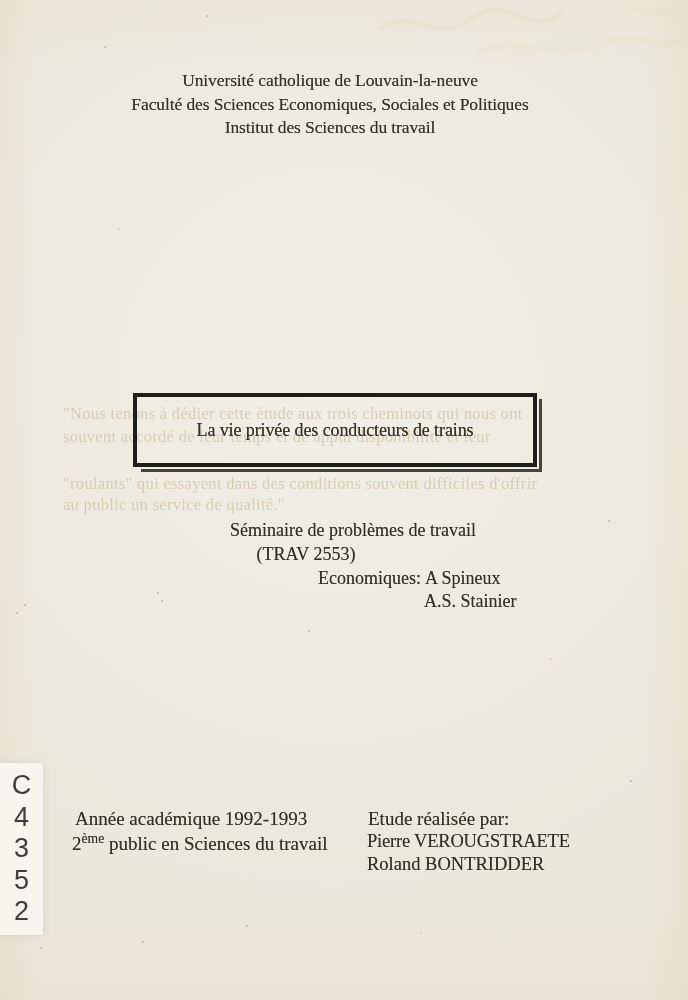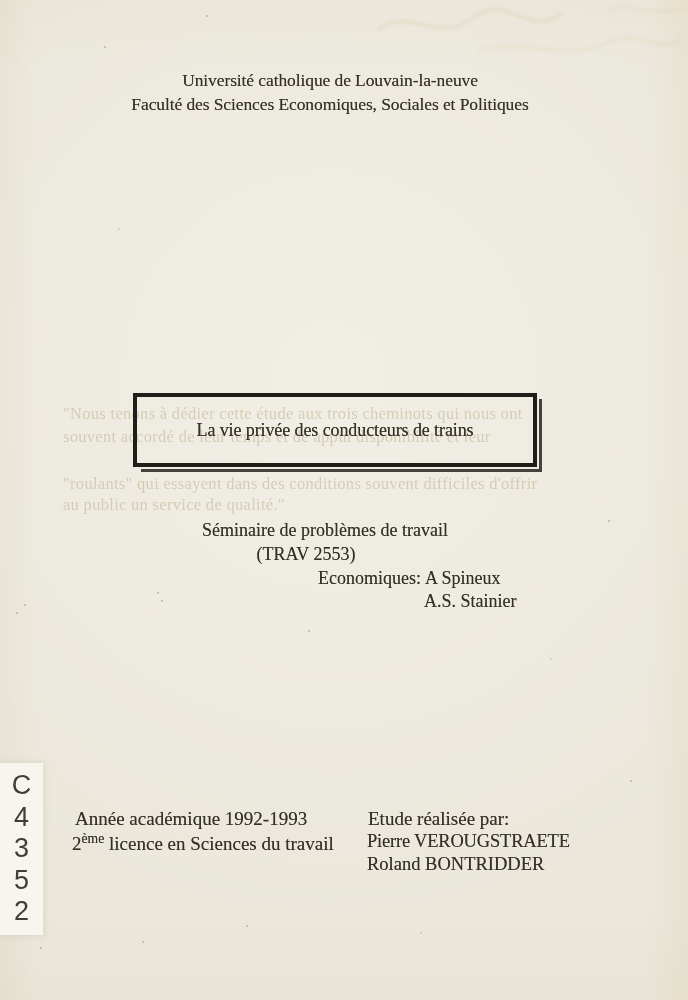--- a/index.html
+++ b/index.html
@@ -56,21 +56,21 @@
     z-index:2;background:transparent;
   }
   .title-box::after{ 
     content:"";position:absolute;top:2px;left:4px;right:-9px;bottom:-9px;
     border-right:3px solid #45423c;border-bottom:3px solid #45423c;
     pointer-events:none;
   }
   .title-text{font-size:18px;letter-spacing:-0.1px;text-shadow:0 0 .5px rgba(32,30,27,.6);}
 
   
-  .sem-title{top:520px;left:0;width:650px;text-align:center;font-size:18px;z-index:2;}
+  .sem-title{top:520px;left:0;width:650px;text-align:center;font-size:18px;z-index:2;padding-left:28px;}
   .sem-code{top:544px;left:0;width:612px;text-align:center;font-size:18px;z-index:2;}
   .prof-label{top:568px;left:318px;font-size:18px;z-index:2;}
   .prof-1{top:568px;left:425px;font-size:18px;z-index:2;}
   .prof-2{top:591px;left:424px;font-size:18px;z-index:2;}
 
   
   .ac-year{top:808px;left:75px;font-size:19px;z-index:2;}
   .ac-degree{top:831px;left:72px;font-size:19px;z-index:2;}
   .ac-degree sup{font-size:.72em;vertical-align:super;letter-spacing:0;}
   .credits-heading{top:808px;left:368px;font-size:19px;z-index:2;}
@@ -103,39 +103,40 @@
 
   <svg class="scribble" viewBox="0 0 330 70" aria-hidden="true">
     <path d="M20 30 C 50 5, 80 45, 115 18 S 170 40, 205 12" fill="none" stroke="#d6c9a4" stroke-width="4" opacity="0.55"></path>
     <path d="M120 52 C 160 35, 200 62, 245 44 S 300 58, 325 38" fill="none" stroke="#dccfa9" stroke-width="4" opacity="0.45"></path>
     <path d="M250 10 C 275 2, 300 18, 326 8" fill="none" stroke="#d6c9a4" stroke-width="3" opacity="0.4"></path>
   </svg>
 
   <header class="uni-header">
     <div>Université catholique de Louvain-la-neuve</div>
     <div>Faculté des Sciences Economiques, Sociales et Politiques</div>
+    <div>Institut des Sciences du travail</div>
   </header>
 
   <div class="ghost-line" style="top:404px">"Nous tenons à dédier cette étude aux trois cheminots qui nous ont</div>
   <div class="ghost-line" style="top:427px">souvent accordé de leur temps et de appui disponibilité et leur</div>
   <div class="ghost-line" style="top:474px">"roulants" qui essayent dans des conditions souvent difficiles d'offrir</div>
   <div class="ghost-line" style="top:495px">au public un service de qualité."</div>
 
   <div class="title-box">
     <span class="title-text">La vie privée des conducteurs de trains</span>
   </div>
 
   <div class="txt sem-title">Séminaire de problèmes de travail</div>
   <div class="txt sem-code">(TRAV 2553)</div>
   <div class="txt prof-label">Economiques:</div>
   <div class="txt prof-1">A Spineux</div>
   <div class="txt prof-2">A.S. Stainier</div>
 
   <div class="txt ac-year">Année académique 1992-1993</div>
-  <div class="txt ac-degree"><span>2</span><sup>ème</sup><span> licence en Sciences du travail</span></div>
+  <div class="txt ac-degree"><span>2</span><sup>ème</sup><span> public en Sciences du travail</span></div>
 
   <div class="txt credits-heading">Etude réalisée par:</div>
   <div class="txt author-1">Pierre VEROUGSTRAETE</div>
   <div class="txt author-2">Roland BONTRIDDER</div>
 
   <div class="call-label">
     <span>C</span>
     <span>4</span>
     <span>3</span>
     <span>5</span>

